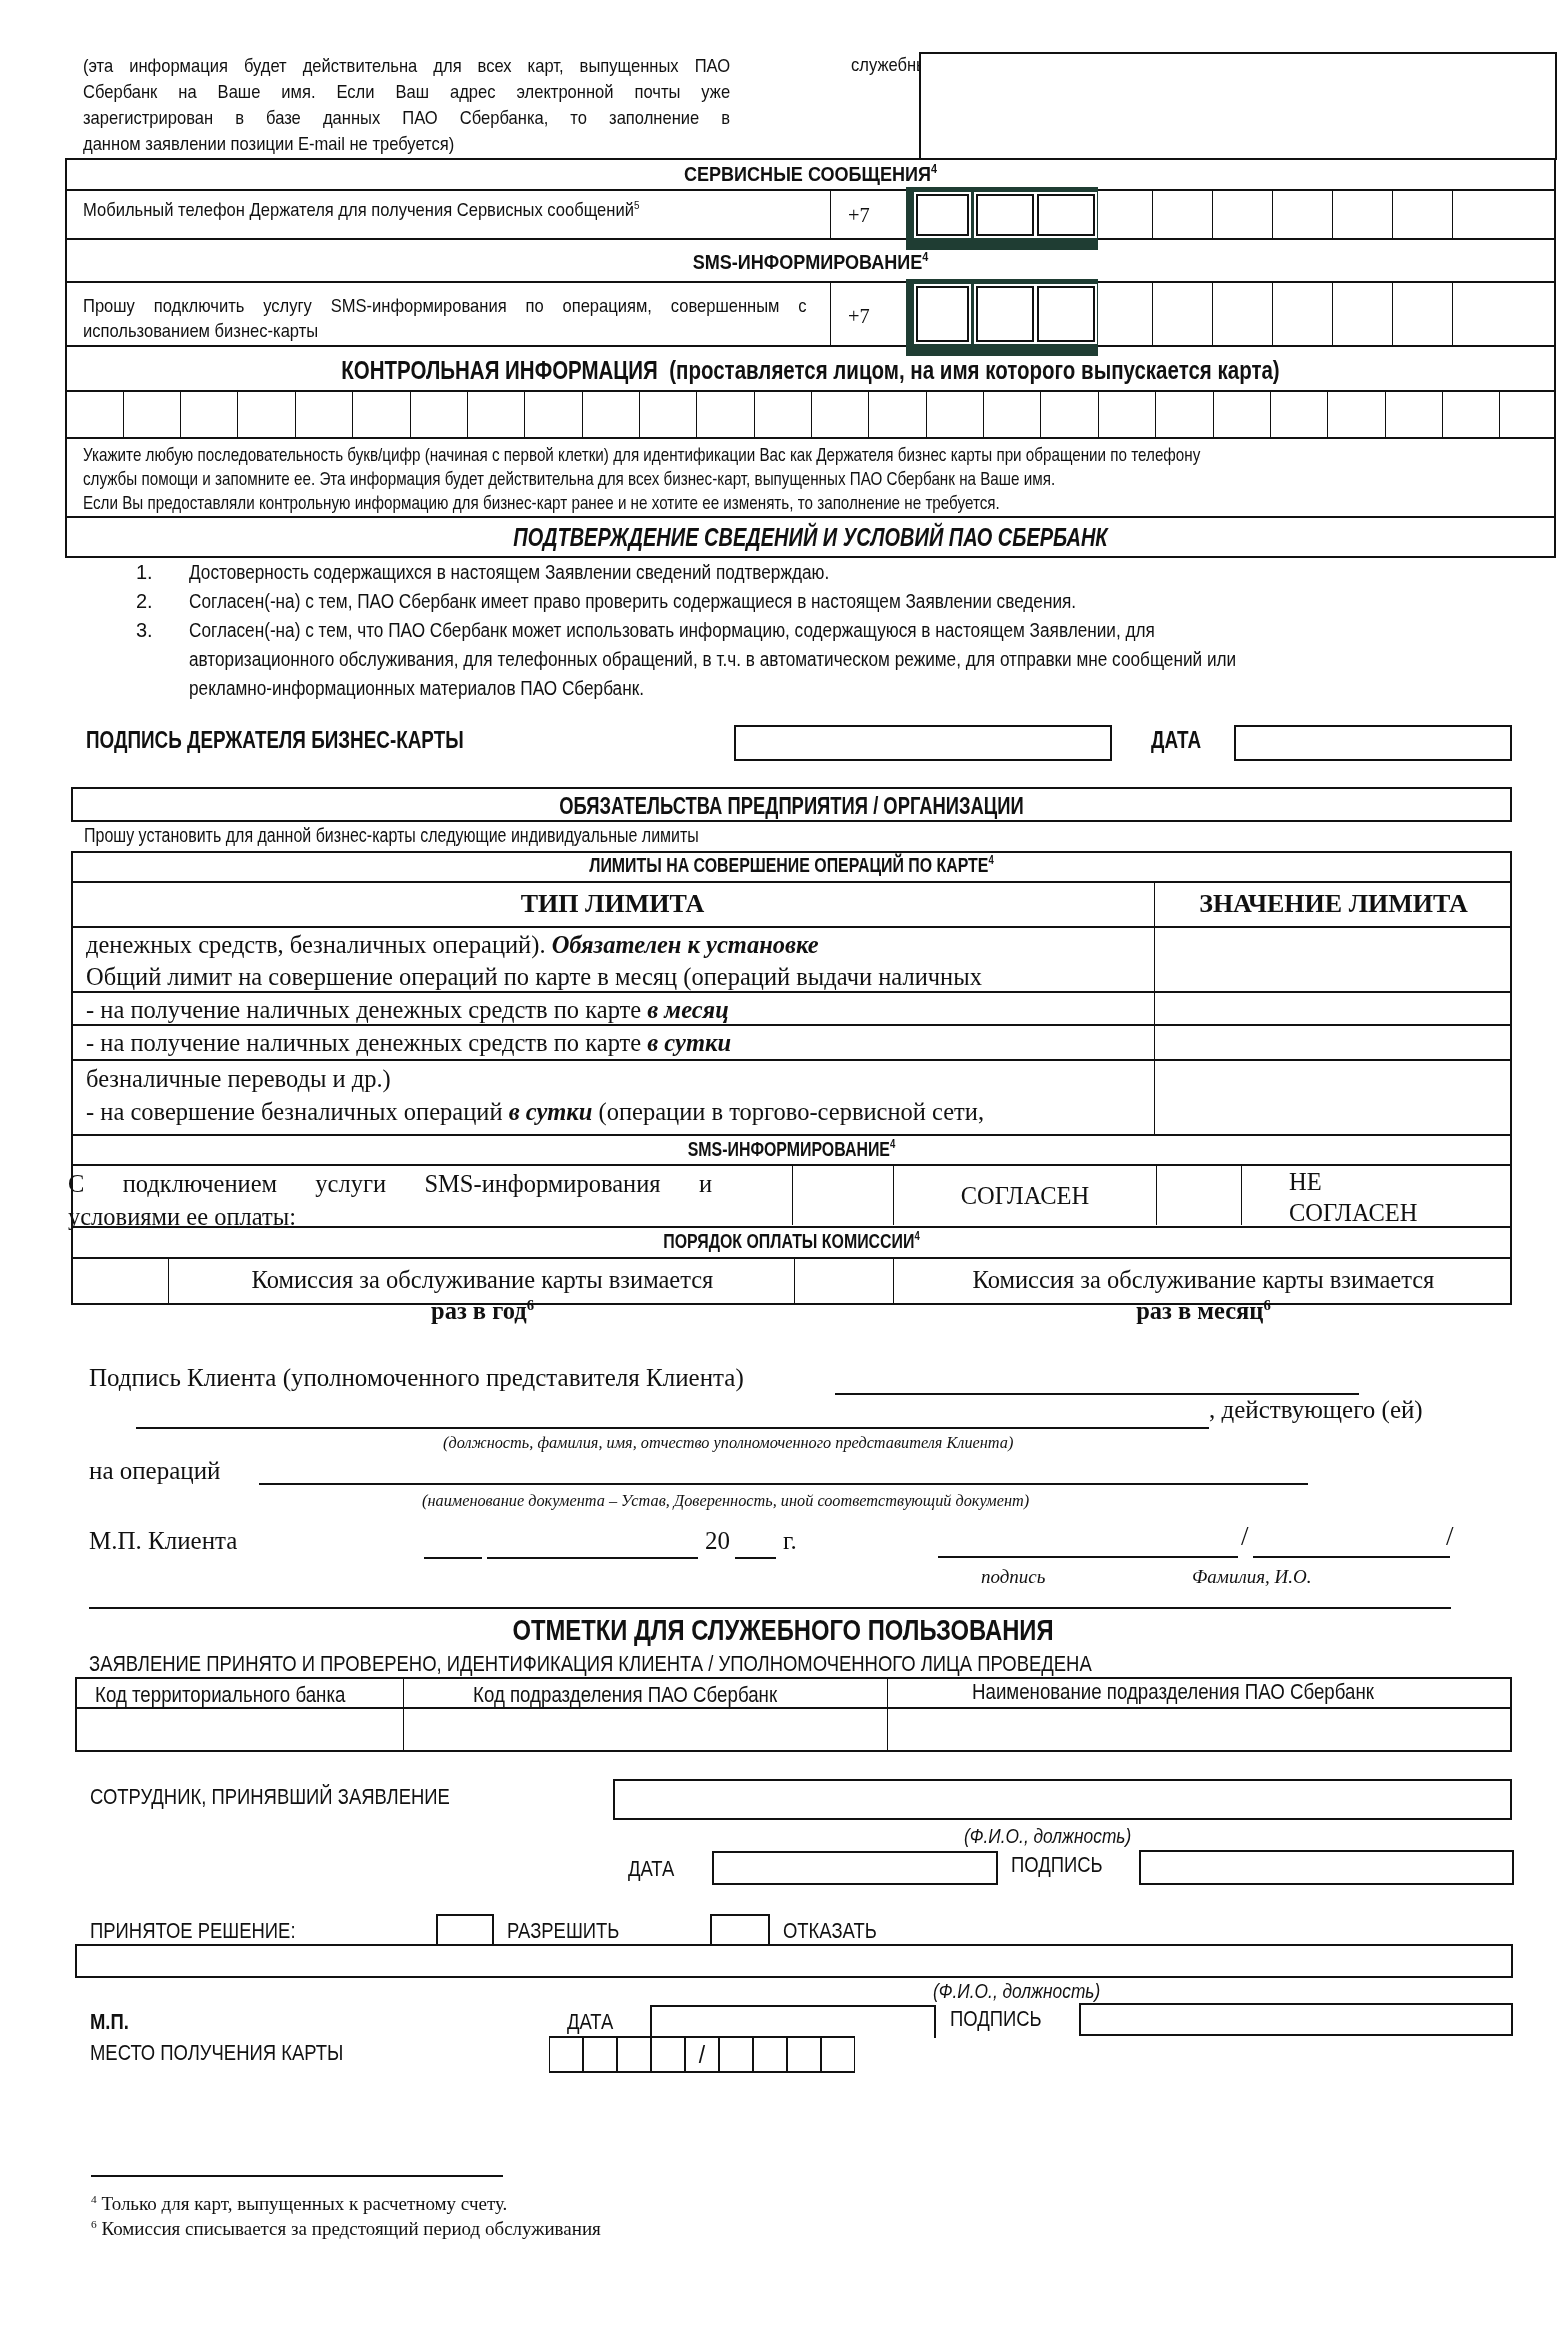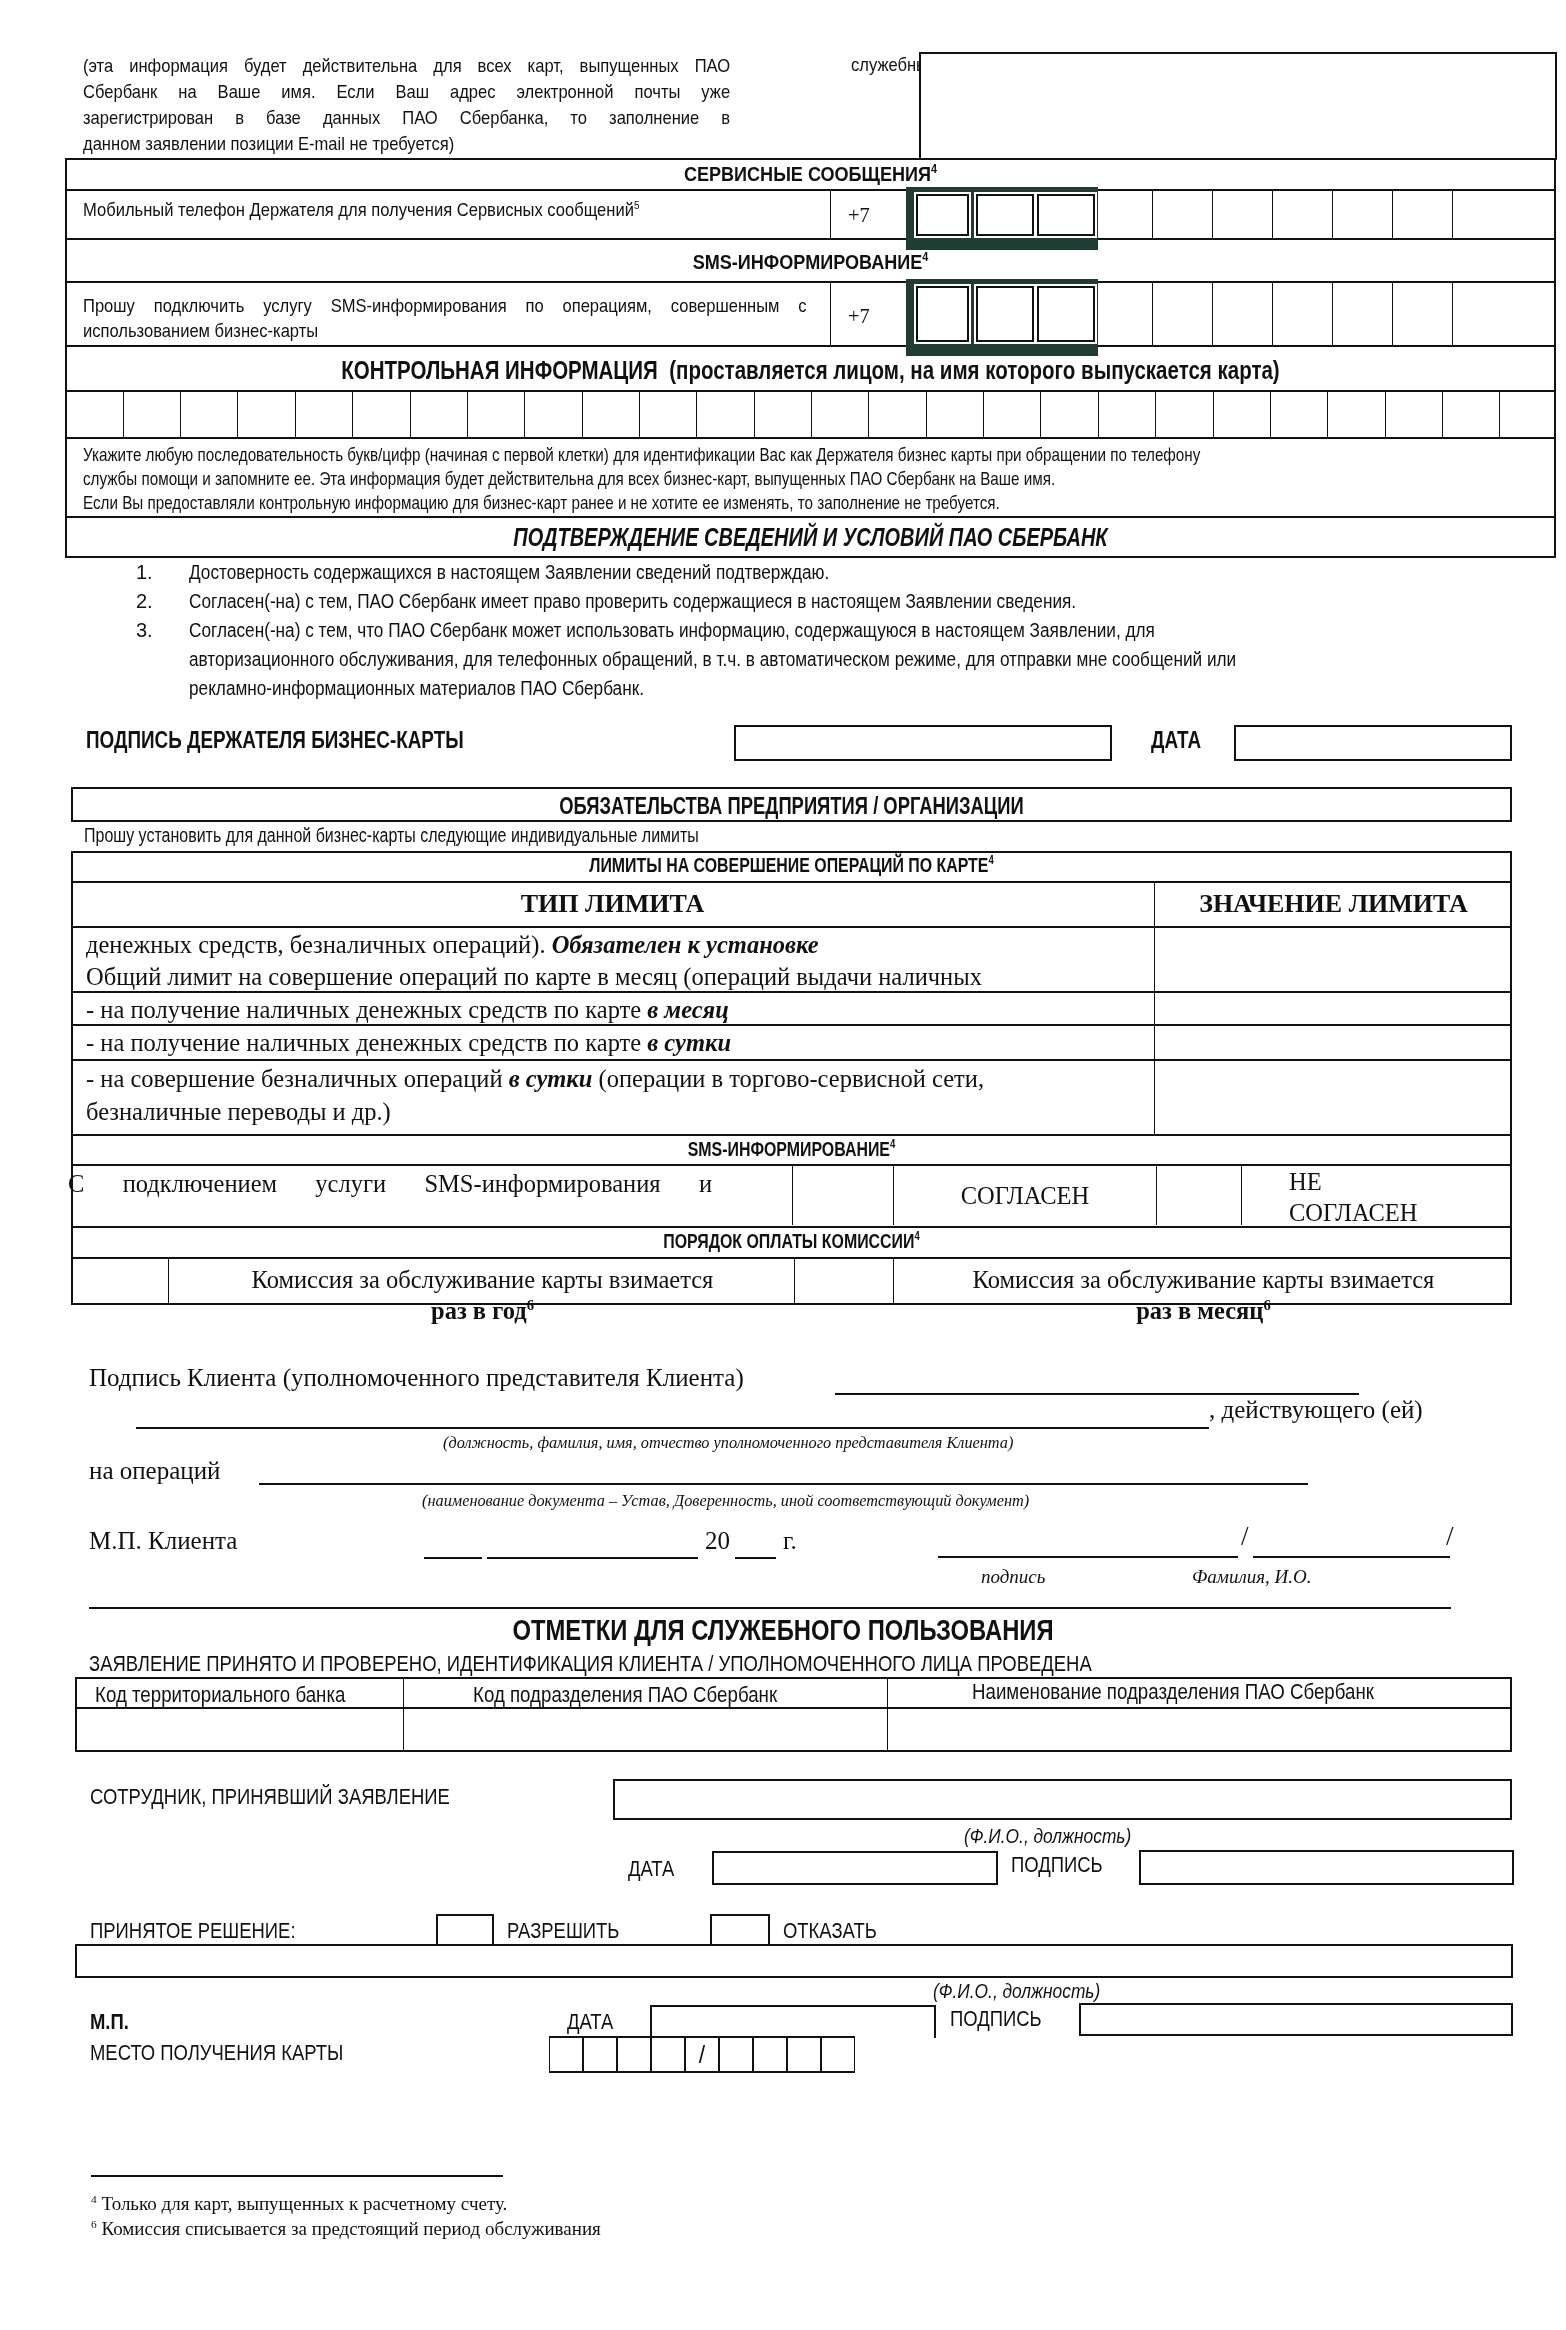--- a/index.html
+++ b/index.html
@@ -171,32 +171,33 @@
 
 <div class="abs serif" style="left:86px; top:994px; font-size:24.5px; line-height:32px; white-space:nowrap;"><span>- на получение наличных денежных средств по карте </span><b><i>в месяц</i></b></div>
 <div class="abs" style="left:1155px; top:993px; width:355px; height:31px;"></div>
 <div class="hline" style="left:71px; top:1024px; width:1441px;"></div>
 
 <div class="abs serif" style="left:86px; top:1027px; font-size:24.5px; line-height:32px; white-space:nowrap;"><span>- на получение наличных денежных средств по карте </span><b><i>в сутки</i></b></div>
 <div class="abs" style="left:1155px; top:1026px; width:355px; height:33px;"></div>
 <div class="hline" style="left:71px; top:1059px; width:1441px;"></div>
 
 <div class="abs serif" style="left:86px; top:1062px; font-size:24.5px; line-height:33px; white-space:nowrap;">
+  <div>безналичные переводы и др.)</div>
   <div><span>- на совершение безналичных операций </span><b><i>в сутки</i></b><span> (операции в торгово-сервисной сети,</span></div>
-  <div>безналичные переводы и др.)</div>
 </div>
 <div class="abs" style="left:1155px; top:1061px; width:355px; height:74px;"></div>
 <div class="hline" style="left:71px; top:1134px; width:1441px;"></div>
 
 <div class="abs" style="left:71px; top:1136px; width:1441px; height:29px;">
   <div class="hdr" style="top:2px; font-size:20.4px; transform:scaleX(0.78);"><span>SMS-ИНФОРМИРОВАНИЕ</span><sup>4</sup></div>
 </div>
 <div class="hline" style="left:71px; top:1164px; width:1441px;"></div>
 <div class="abs serif" style="left:68px; top:1167px; font-size:24.5px; line-height:33px;">
   <div class="justify" style="width:644px;">С подключением услуги SMS-информирования и</div>
+  <div>условиями ее оплаты:</div>
 </div>
 <div class="vline" style="left:792px; top:1164px; height:61px;"></div>
 <div class="abs" style="left:793px; top:1166px; width:99px; height:59px;"></div>
 <div class="vline" style="left:893px; top:1164px; height:61px;"></div>
 <div class="abs serif" style="left:894px; width:262px; top:1182px; font-size:24.5px; text-align:center;">СОГЛАСЕН</div>
 <div class="vline" style="left:1156px; top:1164px; height:61px;"></div>
 <div class="abs" style="left:1157px; top:1166px; width:84px; height:59px;"></div>
 <div class="vline" style="left:1241px; top:1164px; height:61px;"></div>
 <div class="abs serif" style="left:1289px; top:1166px; font-size:24.5px; line-height:31px;">
   <div>НЕ</div>

